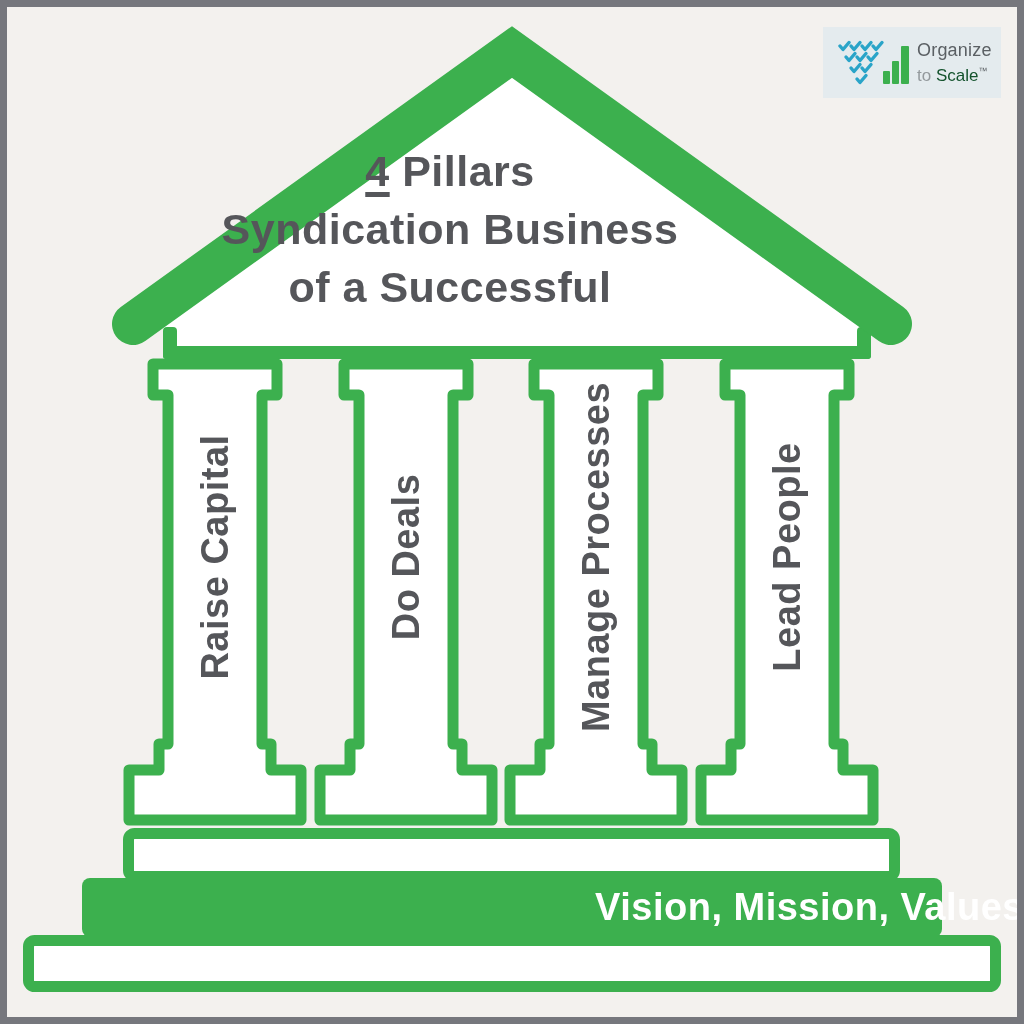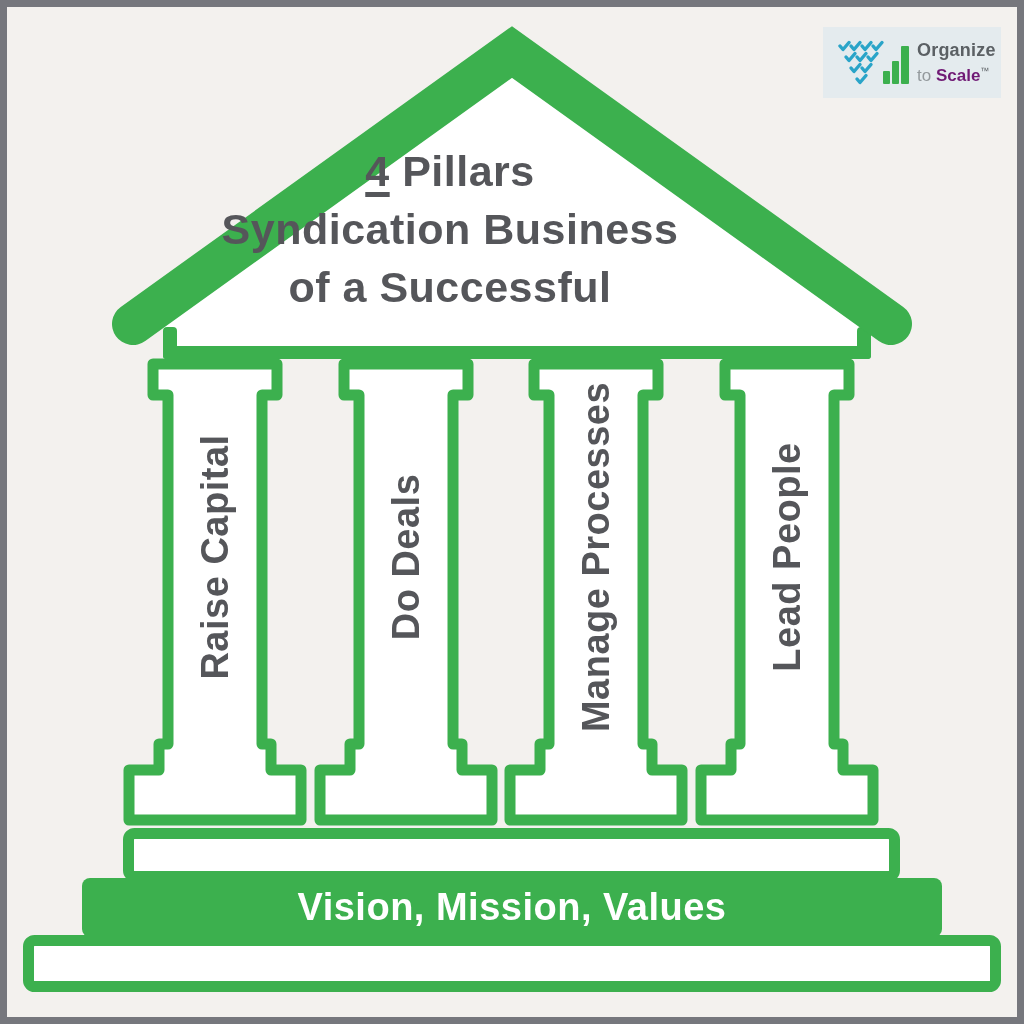--- a/index.html
+++ b/index.html
@@ -28,35 +28,35 @@
     position:absolute;top:557px;z-index:10;
     transform:translate(-50%,-50%) rotate(-90deg);
     white-space:nowrap;font-size:38px;font-weight:bold;color:#55565a;
     letter-spacing:.5px;
   }
   .pl-1{left:215px;} .pl-2{left:406px;} .pl-3{left:596px;} .pl-4{left:787px;}
 
   
   .foundation-label{
     position:absolute;left:0;top:878px;width:1024px;height:59px;z-index:10;
-    text-align:center;line-height:59px;font-size:38px;font-weight:bold;
+    text-align:right;line-height:59px;font-size:38px;font-weight:bold;
     color:#ffffff;letter-spacing:.5px;
   }
 
   
   .logo-panel{
     position:absolute;left:823px;top:27px;width:178px;height:71px;z-index:20;
     background:#e4ebee;display:flex;align-items:center;padding-left:15px;
     box-sizing:border-box;
   }
   .logo-mark{width:74px;height:50px;flex:0 0 auto;}
   .logo-text{margin-left:5px;color:#5b6064;line-height:21px;font-size:18px;}
-  .logo-text .l1{font-weight:bold;letter-spacing:.2px;}
+  .logo-text .l1{font-weight:normal;letter-spacing:.2px;}
   .logo-text .l2{font-size:17px;color:#93999c;}
-  .logo-text .l2 .scale{font-weight:bold;color:#701a75;}
+  .logo-text .l2 .scale{font-weight:normal;color:#14532d;}
   .logo-text .tm{font-size:9px;vertical-align:super;color:#5b6064;}
 </style>
 </head>
 <body>
 
 <div class="canvas">
 
   <svg class="temple" viewBox="0 0 1024 1024" xmlns="http://www.w3.org/2000/svg">
 
     <polygon points="163,348 163,310 512,58 861,310 861,348" fill="#ffffff"></polygon>

